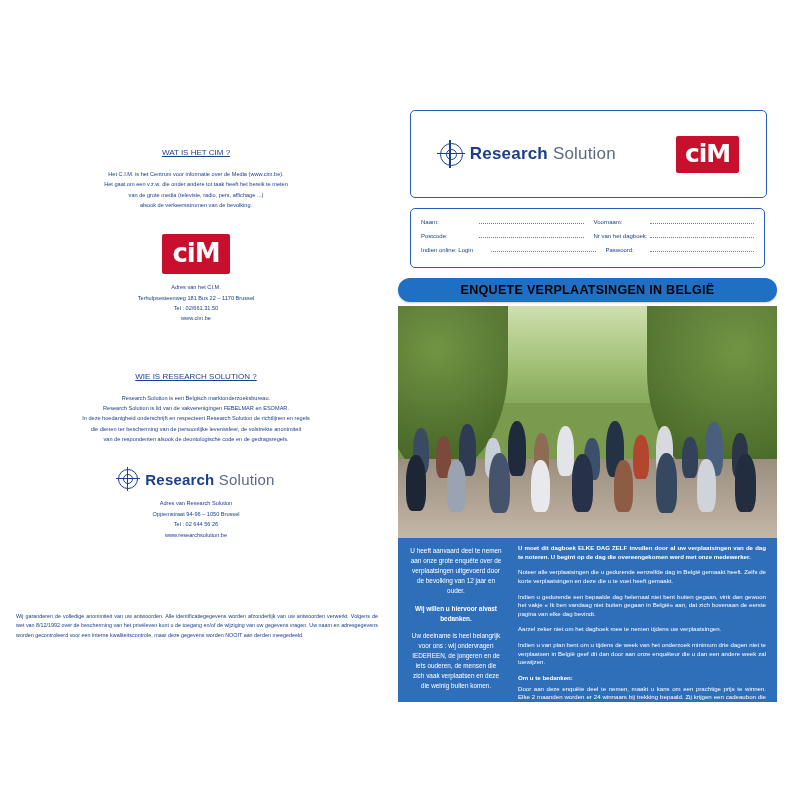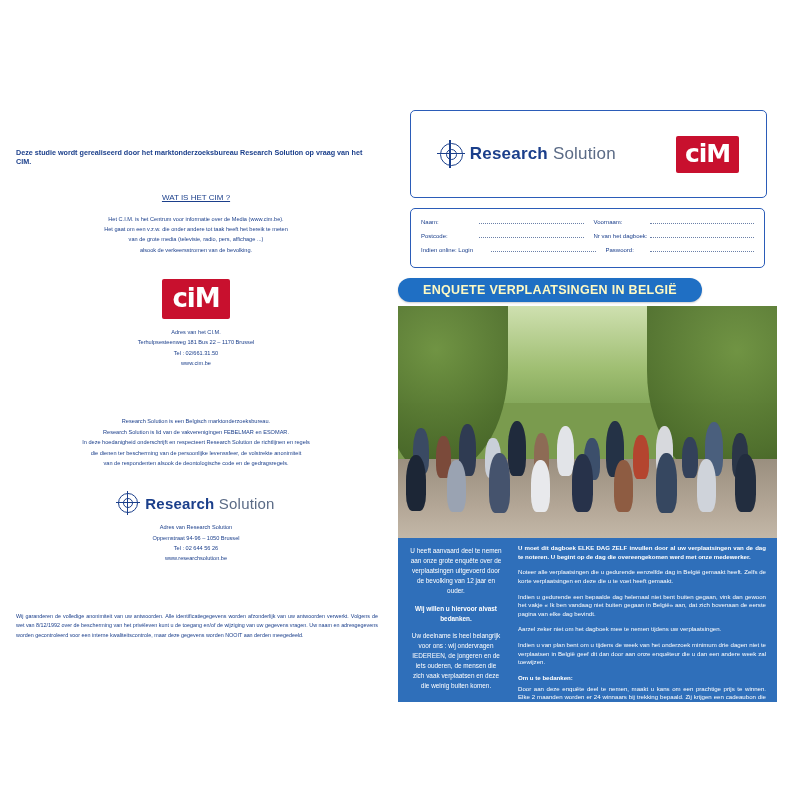--- a/index.html
+++ b/index.html
@@ -173,24 +173,24 @@
   .form-dots {
     flex: 1;
     border-bottom: 1px dotted #6b80a8;
     height: 7px;
   }
   .form-lab2 { width: 56px; flex: none; padding-left: 10px; }
 
   .banner {
     position: absolute;
     left: 8px; top: 168px;
-    width: 304px; height: 24px;
+    width: 379px; height: 24px;
     background: #1f6fc4;
     border-radius: 12px;
-    color: #fef9c3;
+    color: #000000;
     font-size: 12.5px;
     font-weight: bold;
     display: flex;
     align-items: center;
     justify-content: center;
     letter-spacing: 0.3px;
     box-shadow: 0 1px 2px rgba(0,0,0,.2);
   }
 
   .photo {
@@ -265,21 +265,20 @@
     background: #ffffff;
   }
 </style>
 </head>
 <body>
 
 <div class="page">
 
   <div class="left-panel">
 
-    <div class="lead-line">Deze studie wordt gerealiseerd door het marktonderzoeksbureau Research Solution op vraag van het CIM.</div>
 
     <div class="sec-title">WAT IS HET CIM ?</div>
     <div class="body-small" style="white-space:pre-line;">Het C.I.M. is het Centrum voor informatie over de Media (www.cim.be).
 Het gaat om een v.z.w. die onder andere tot taak heeft het bereik te meten
 van de grote media (televisie, radio, pers, affichage ...)
 alsook de verkeersstromen van de bevolking.</div>
 
     <div class="gap-lg"></div>
 
     <div>
@@ -291,20 +290,21 @@
     <div class="body-small">
       <div>Adres van het CI.M.</div>
       <div>Terhulpsesteenweg 181 Bus 22 – 1170 Brussel</div>
       <div>Tel : 02/661.31.50</div>
       <div>www.cim.be</div>
     </div>
 
     <div class="gap-lg"></div>
     <div class="gap-lg"></div>
 
+    <div class="sec-title">WIE IS RESEARCH SOLUTION ?</div>
     <div class="body-small" style="white-space:pre-line;">Research Solution is een Belgisch marktonderzoeksbureau.
 Research Solution is lid van de vakverenigingen  FEBELMAR en ESOMAR.
 In deze hoedanigheid onderschrijft en respecteert Research Solution de richtlijnen en regels
 die dienen ter bescherming van de persoonlijke levenssfeer, de volstrekte anonimiteit
 van de respondenten alsook de deontologische code en de gedragsregels.</div>
 
     <div class="gap-lg"></div>
 
     <div class="rs-logo">
       <span class="rs-mark">

